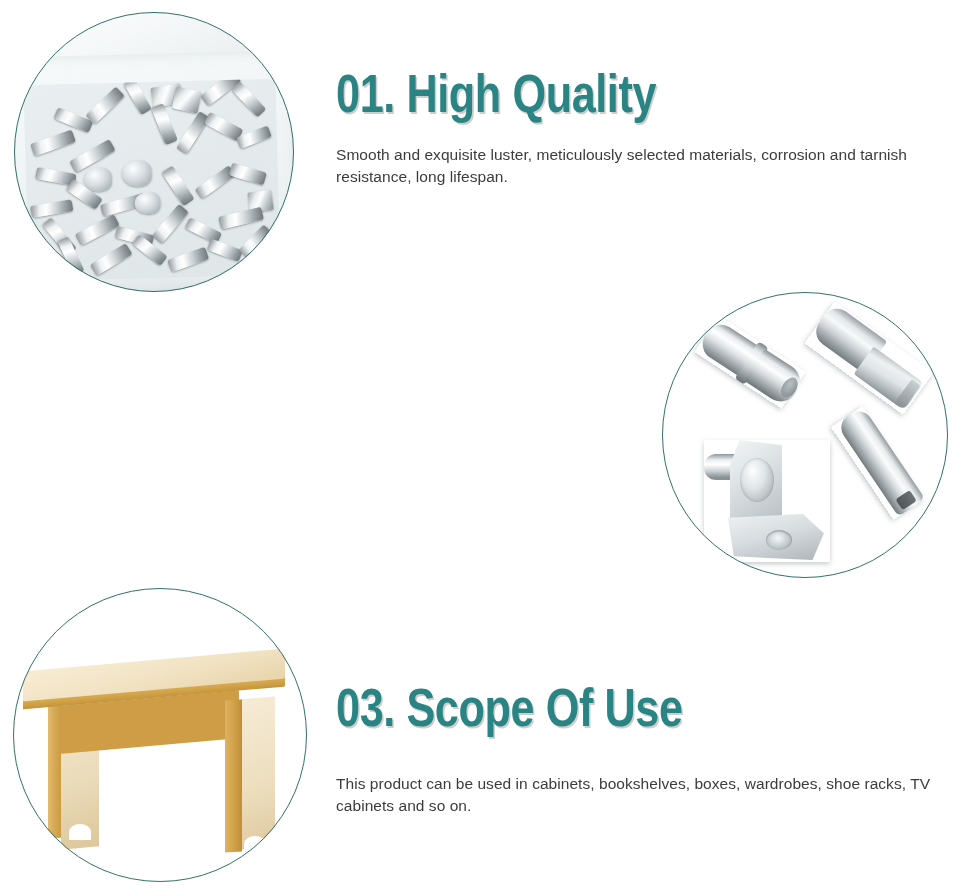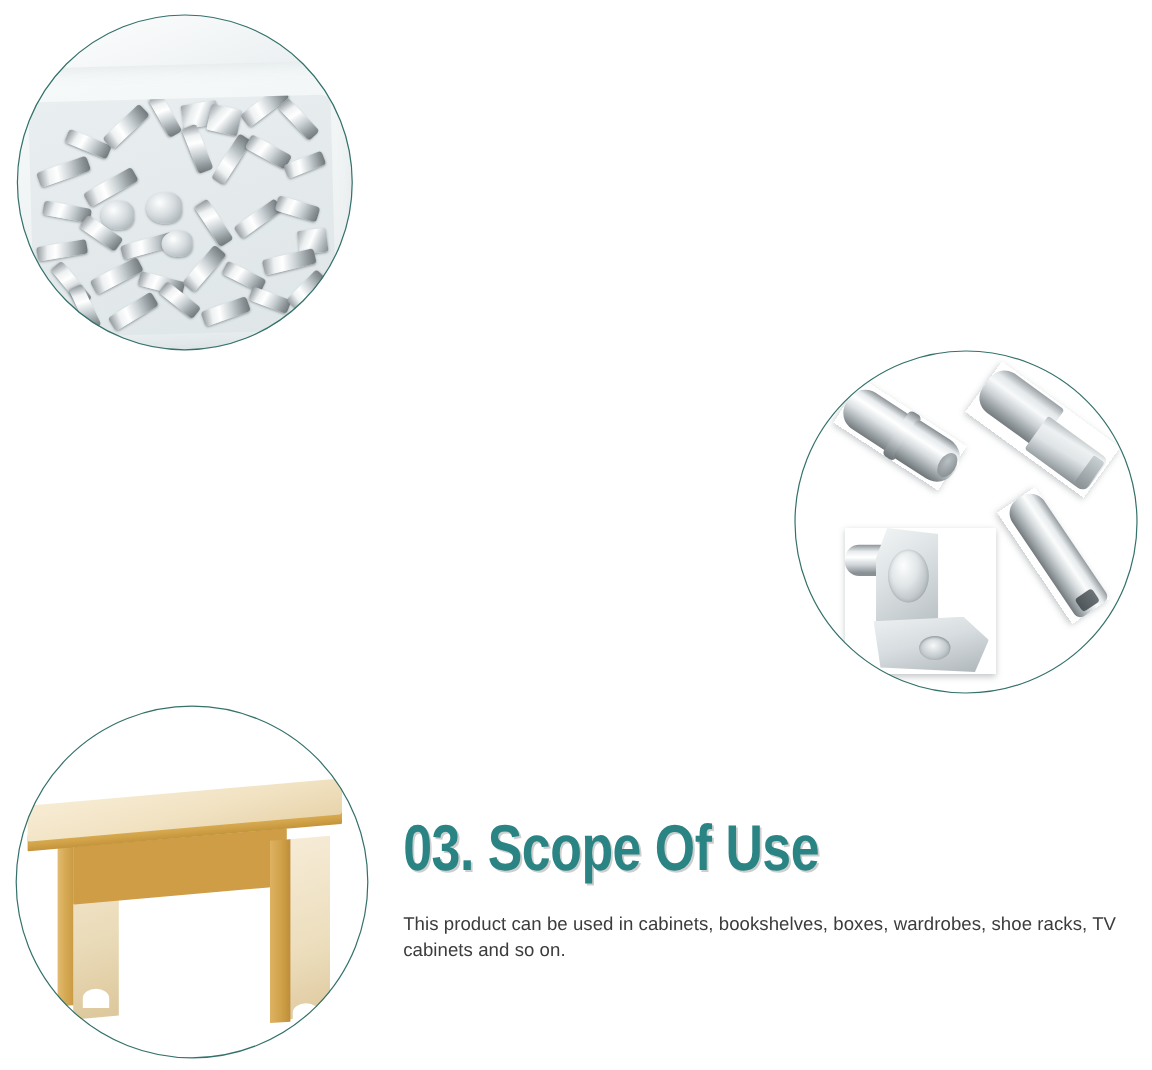--- a/index.html
+++ b/index.html
@@ -310,20 +310,24 @@
             <div class="pin" style="left:140px;top:172px;width:40px;height:13px;transform:rotate(-18deg);"></div>
             <div class="pin" style="left:180px;top:164px;width:34px;height:12px;transform:rotate(22deg);"></div>
             <div class="pin" style="left:210px;top:156px;width:36px;height:13px;transform:rotate(-44deg);"></div>
           </div>
         </div>
       </div>
     </div>
     <div class="ring"></div>
   </div>
 
+  <div class="section" style="left:336px;top:64px;width:610px;">
+    <div class="heading">01. High Quality</div>
+    <div class="body-text" style="margin-top:22px;width:604px;">Smooth and exquisite luster, meticulously selected materials, corrosion and tarnish resistance, long lifespan.</div>
+  </div>
 
   <div class="photo-circle" id="photo-pin-types">
     <div class="clip">
       <div class="types-scene">
 
         <div class="metal pin-step">
           <div class="shaft-a"></div>
           <div class="collar"></div>
           <div class="shaft-b"></div>
           <div class="tipface"></div>
@@ -366,16 +370,16 @@
         <div class="bench-top"></div>
         <div class="foot-notch left"></div>
         <div class="foot-notch right"></div>
       </div>
     </div>
     <div class="ring"></div>
   </div>
 
   <div class="section" style="left:336px;top:678px;width:610px;">
     <div class="heading">03. Scope Of Use</div>
-    <div class="body-text" style="margin-top:24px;width:604px;">This product can be used in cabinets, bookshelves, boxes, wardrobes, shoe racks, TV cabinets and so on.</div>
+    <div class="body-text" style="margin-top:37px;width:604px;">This product can be used in cabinets, bookshelves, boxes, wardrobes, shoe racks, TV cabinets and so on.</div>
   </div>
 
 </div>
 
 </body></html>

